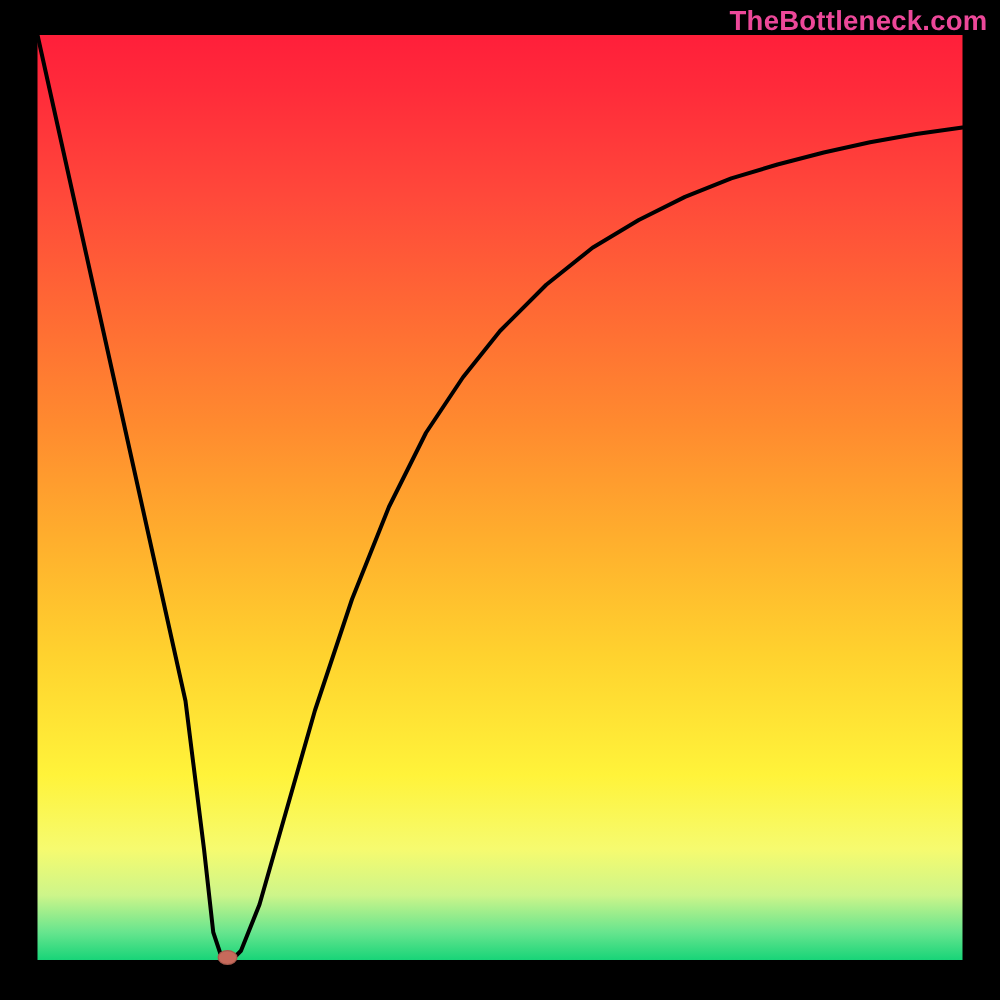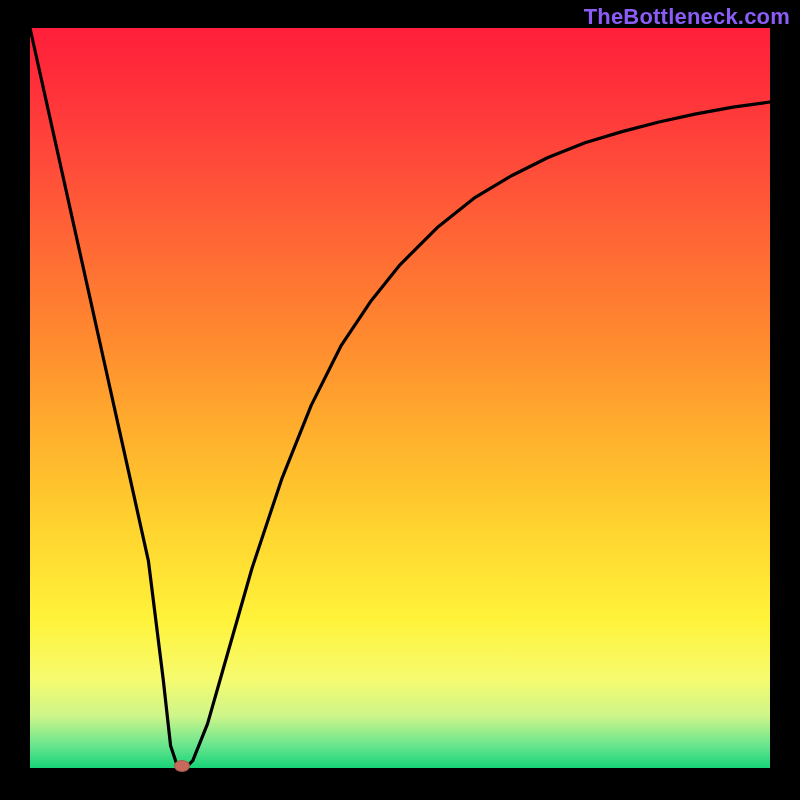--- a/index.html
+++ b/index.html
@@ -39,21 +39,21 @@
       #f6fb6f 88%,
       #cdf58a 93%,
       #67e58e 97%,
       #18d478 100%
     );
   }
   .watermark {
     position: absolute;
     top: 4px;
     right: 10px;
-    color: #8b5cf6;
+    color: #ec4899;
     font-size: 22px;
     font-weight: 600;
     letter-spacing: 0.2px;
     user-select: none;
   }
   svg.curve {
     position: absolute;
     left: 30px;
     top: 28px;
     width: 740px;

